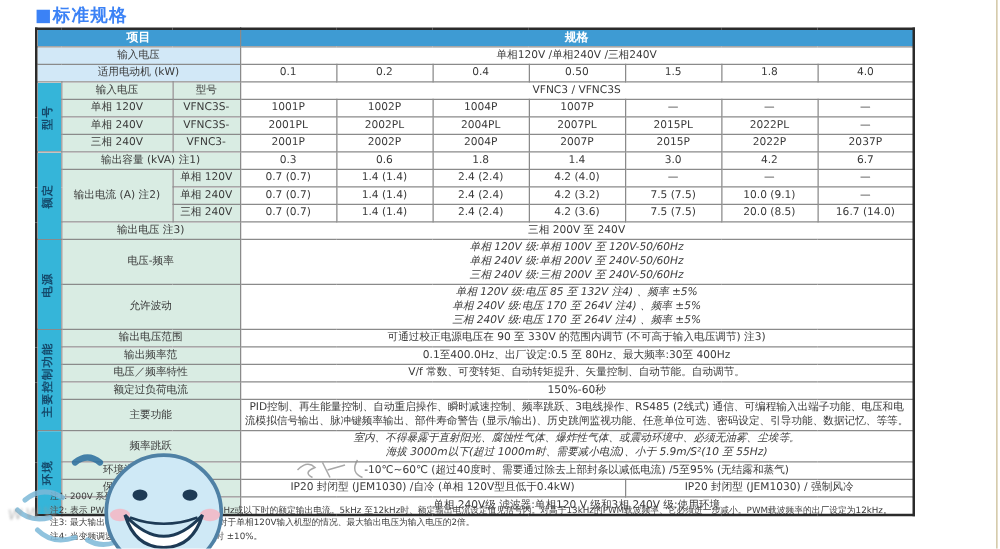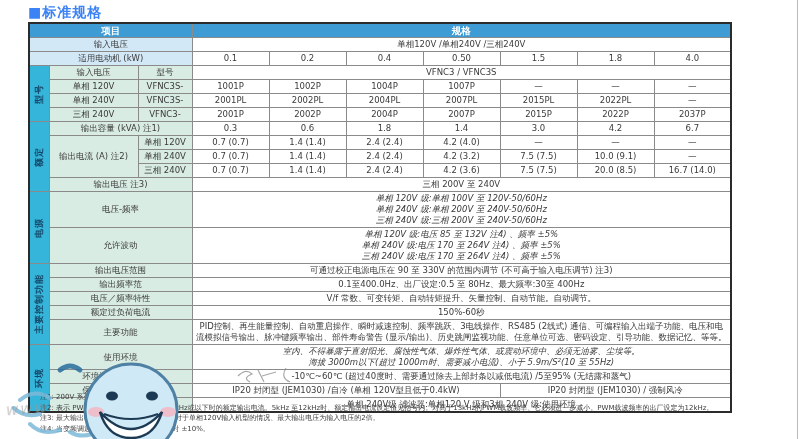--- a/index.html
+++ b/index.html
@@ -209,21 +209,21 @@
   </tr>
   <tr>
     <td class="green" colspan="2">主要功能</td>
     <td class="txt" colspan="7">PID控制、再生能量控制、自动重启操作、瞬时减速控制、频率跳跃、3电线操作、RS485 (2线式) 通信、可编程输入出端子功能、电压和电流模拟信号输出、脉冲键频率输出、部件寿命警告 (显示/输出)、历史跳闸监视功能、任意单位可选、密码设定、引导功能、数据记忆、等等。</td>
   </tr>
 
   <tr>
     <td class="strip sect" rowspan="4">
           <span>环境</span>
         </td>
-    <td class="green sect" colspan="2">使用环境</td>
+    <td class="green sect" colspan="2">频率跳跃</td>
     <td class="ml sect" colspan="7">室内、不得暴露于直射阳光、腐蚀性气体、爆炸性气体、或震动环境中、必须无油雾、尘埃等。
 海拔 3000m以下(超过 1000m时、需要减小电流)、小于 5.9m/S²(10 至 55Hz)</td>
   </tr>
   <tr>
     <td class="green" colspan="2">环境温度／相对湿度</td>
     <td class="txt" colspan="7">-10℃~60℃ (超过40度时、需要通过除去上部封条以减低电流) /5至95% (无结露和蒸气)</td>
   </tr>
   <tr>
     <td class="green" colspan="2">保护方式／冷却方式</td>
     <td class="txt" colspan="4">IP20 封闭型 (JEM1030) /自冷 (单相 120V型且低于0.4kW)</td>

